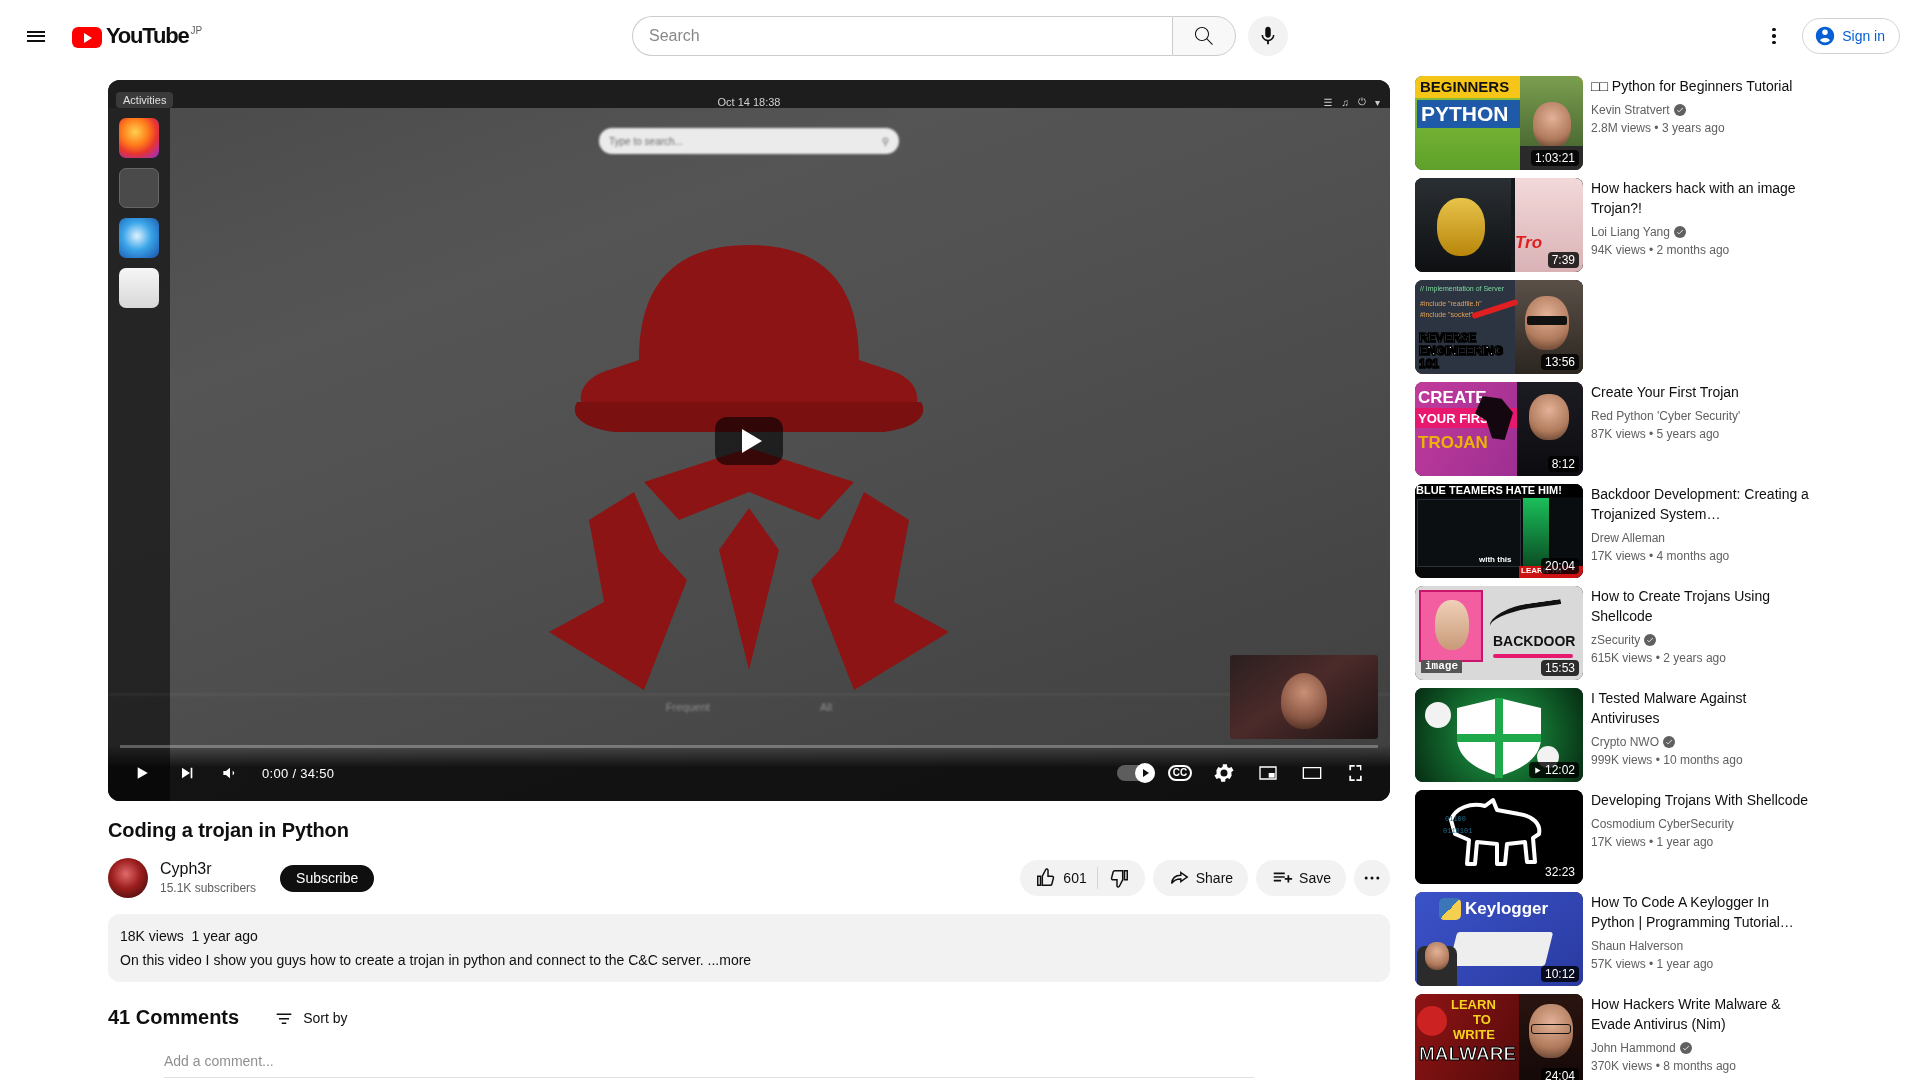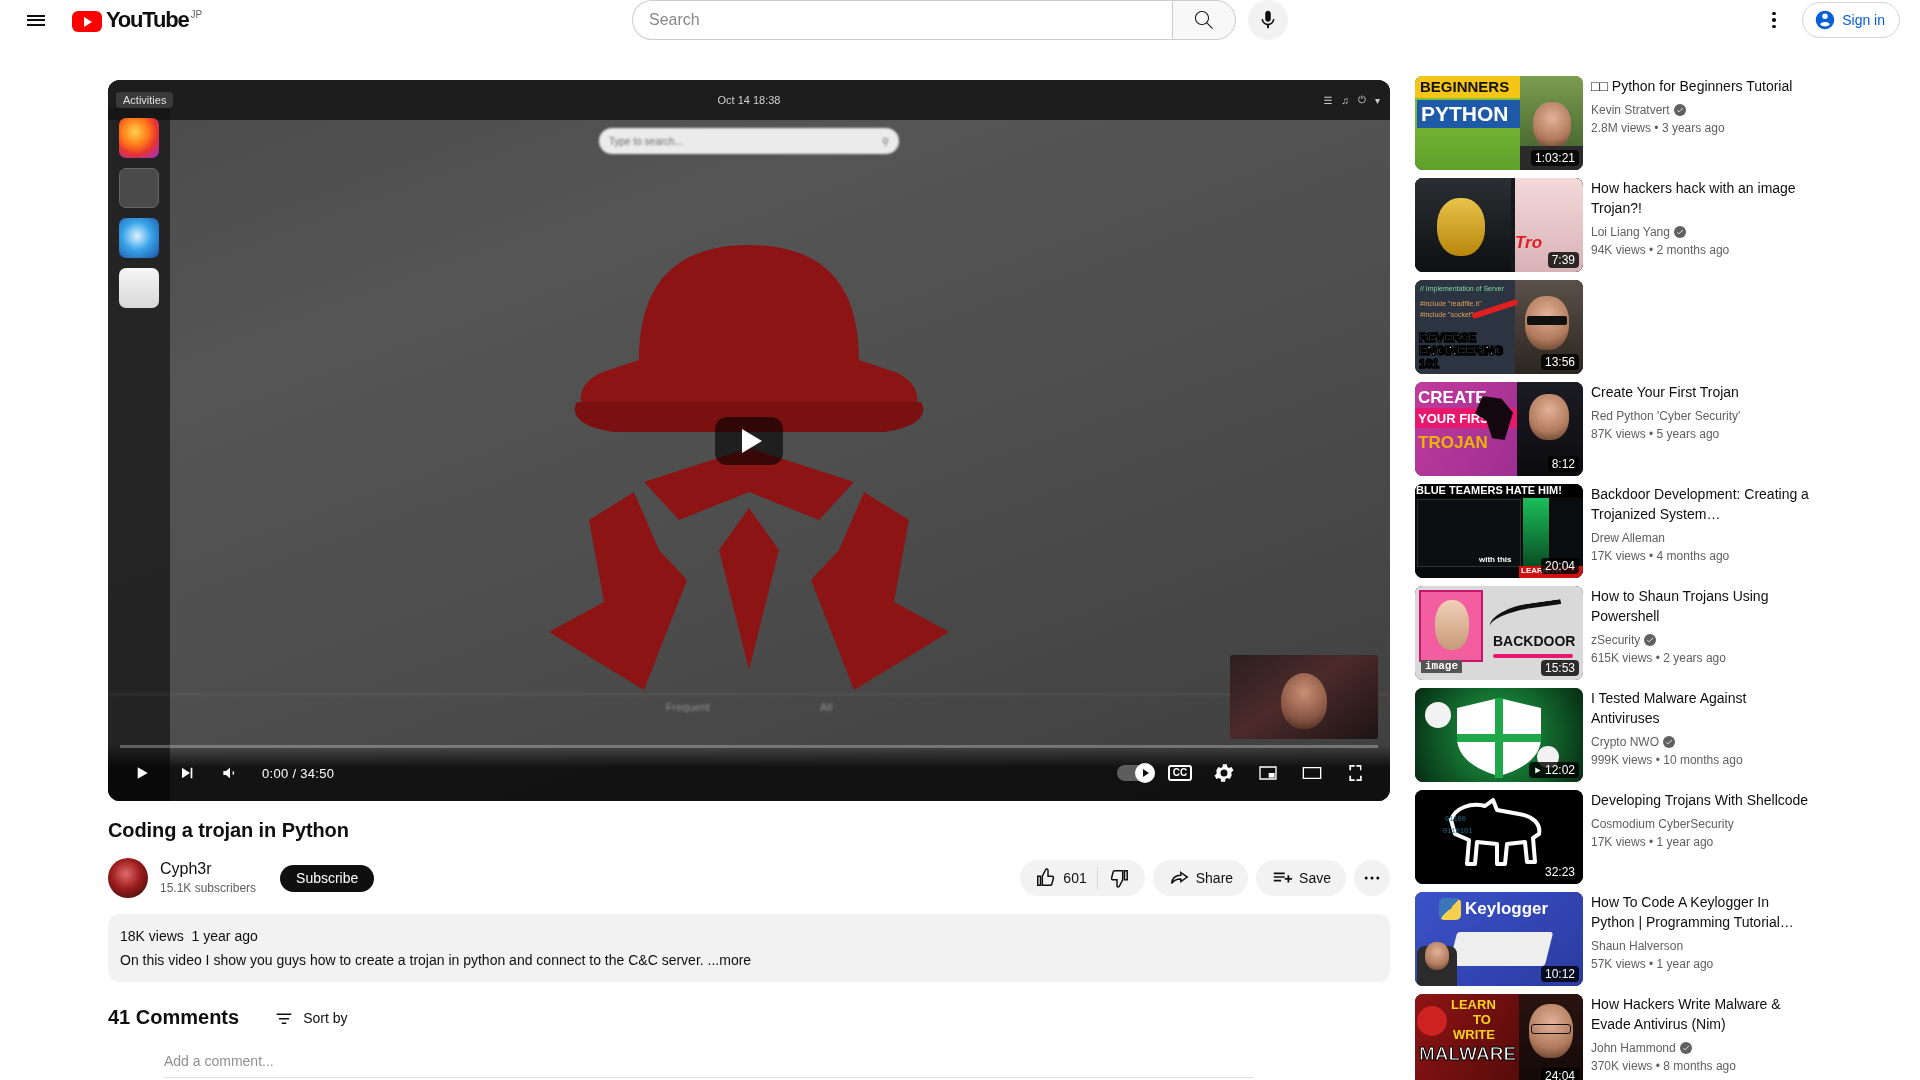--- a/index.html
+++ b/index.html
@@ -9,21 +9,21 @@
     font-family: "Liberation Sans", sans-serif;
     overflow: hidden;
     color: #0f0f0f;
   }
 
   
   #masthead {
     position: absolute; top: 0; left: 0;
     width: 1920px; height: 56px;
     background: #ffffff;
-    display: flex; align-items: flex-start;
+    display: flex; align-items: flex-end;
     z-index: 50;
   }
   .mh-left { display: flex; align-items: center; padding-left: 16px; width: 280px; }
   .guide-btn {
     width: 40px; height: 40px; border-radius: 50%;
     display: flex; align-items: center; justify-content: center;
     cursor: pointer;
   }
   .guide-btn .bar { display:block; width:18px; height:2px; background:#0f0f0f; margin:2.5px 0; }
   .yt-logo { display: flex; align-items: flex-start; margin-left: 16px; cursor: pointer; }
@@ -103,22 +103,22 @@
   
   #player {
     position: relative; width: 1282px; height: 721px;
     background: #000; overflow: hidden; border-radius: 12px;
   }
   .vid-desktop {
     position: absolute; inset: 0;
     background: linear-gradient(160deg, #4a4a4a 0%, #555 28%, #4e4e4e 55%, #3f3f3f 100%);
   }
   .vid-topbar {
-    position: absolute; top: 0; left: 0; right: 0; height: 40px;
-    background: #1d1d1d; display: flex; align-items: center;
+    position: absolute; top: 0; left: 0; right: 0; height: 28px;
+    background: #1d1d1d; display: flex; align-items: flex-end;
     color: #d8d8d8; font-size: 11px;
   }
   .vid-activities {
     margin-left: 8px; background: #3a3a3a; padding: 2px 7px;
     border-radius: 4px; font-size: 11px; color: #e0e0e0;
     filter: blur(0.3px);
   }
   .vid-clock {
     position: absolute; left: 0; right: 0; text-align: center;
     font-size: 11px; color: #d0d0d0; filter: blur(0.4px);
@@ -210,21 +210,21 @@
   .autoplay-toggle .knob {
     position: absolute; right: 0; top: -2px;
     width: 20px; height: 20px; border-radius: 50%; background: #fff;
     display: flex; align-items: center; justify-content: center;
   }
   .autoplay-toggle .knob .t {
     width:0;height:0;border-left:6px solid #0f0f0f;
     border-top:4px solid transparent;border-bottom:4px solid transparent;margin-left:2px;
   }
   .cc-box {
-    border: 2px solid #fff; border-radius: 3px; color: #fff;
+    border: 2px solid #fff; border-radius: 8px; color: #fff;
     font-size: 10px; font-weight: 700; padding: 1px 3px; line-height: 10px;
   }
 
   
   .vid-title {
     font-size: 20px; font-weight: 700; margin-top: 15px; line-height: 28px;
     letter-spacing: -0.1px;
   }
   .owner-row {
     display: flex; align-items: center; margin-top: 14px; height: 40px;
@@ -676,21 +676,21 @@
         <div class="tb" style="background:#d9d9d9"></div>
         <div class="tb" style="left:4px;top:4px;width:64px;height:72px;background:#f25ea0;border:2px solid #c9156c"></div>
         <div class="tb" style="left:20px;top:14px;width:34px;height:50px;border-radius:45%;background:linear-gradient(#f0d0b8,#c89a78)"></div>
         <div class="tb-txt" style="left:6px;top:74px;font-size:11px;color:#fff;background:#555;padding:1px 4px;font-family:'Liberation Mono',monospace;">image</div>
         <div class="tb" style="left:74px;top:18px;width:74px;height:30px;border-top:5px solid #111;border-radius:60% 0 0 0;transform:rotate(-8deg);"></div>
         <div class="tb-txt" style="left:78px;top:48px;font-size:14px;color:#111;">BACKDOOR</div>
         <div class="tb" style="left:78px;top:68px;width:80px;height:4px;background:#e8186f;border-radius:4px;"></div>
         <div class="dur">15:53</div>
       </div>
       <div class="sugg-info">
-        <div class="sugg-title">How to Shaun Trojans Using Powershell</div>
+        <div class="sugg-title">How to Create Trojans Using Shellcode</div>
         <div class="sugg-chan">
           <span>zSecurity</span>
           <span class="verified">
               <svg width="8" height="8" viewBox="0 0 24 24">
                 <path d="M9 16.2L4.8 12l-1.4 1.4L9 19 21 7l-1.4-1.4z"></path>
               </svg>
             </span>
         </div>
         <div class="sugg-meta">615K views  •  2 years ago</div>
       </div>

